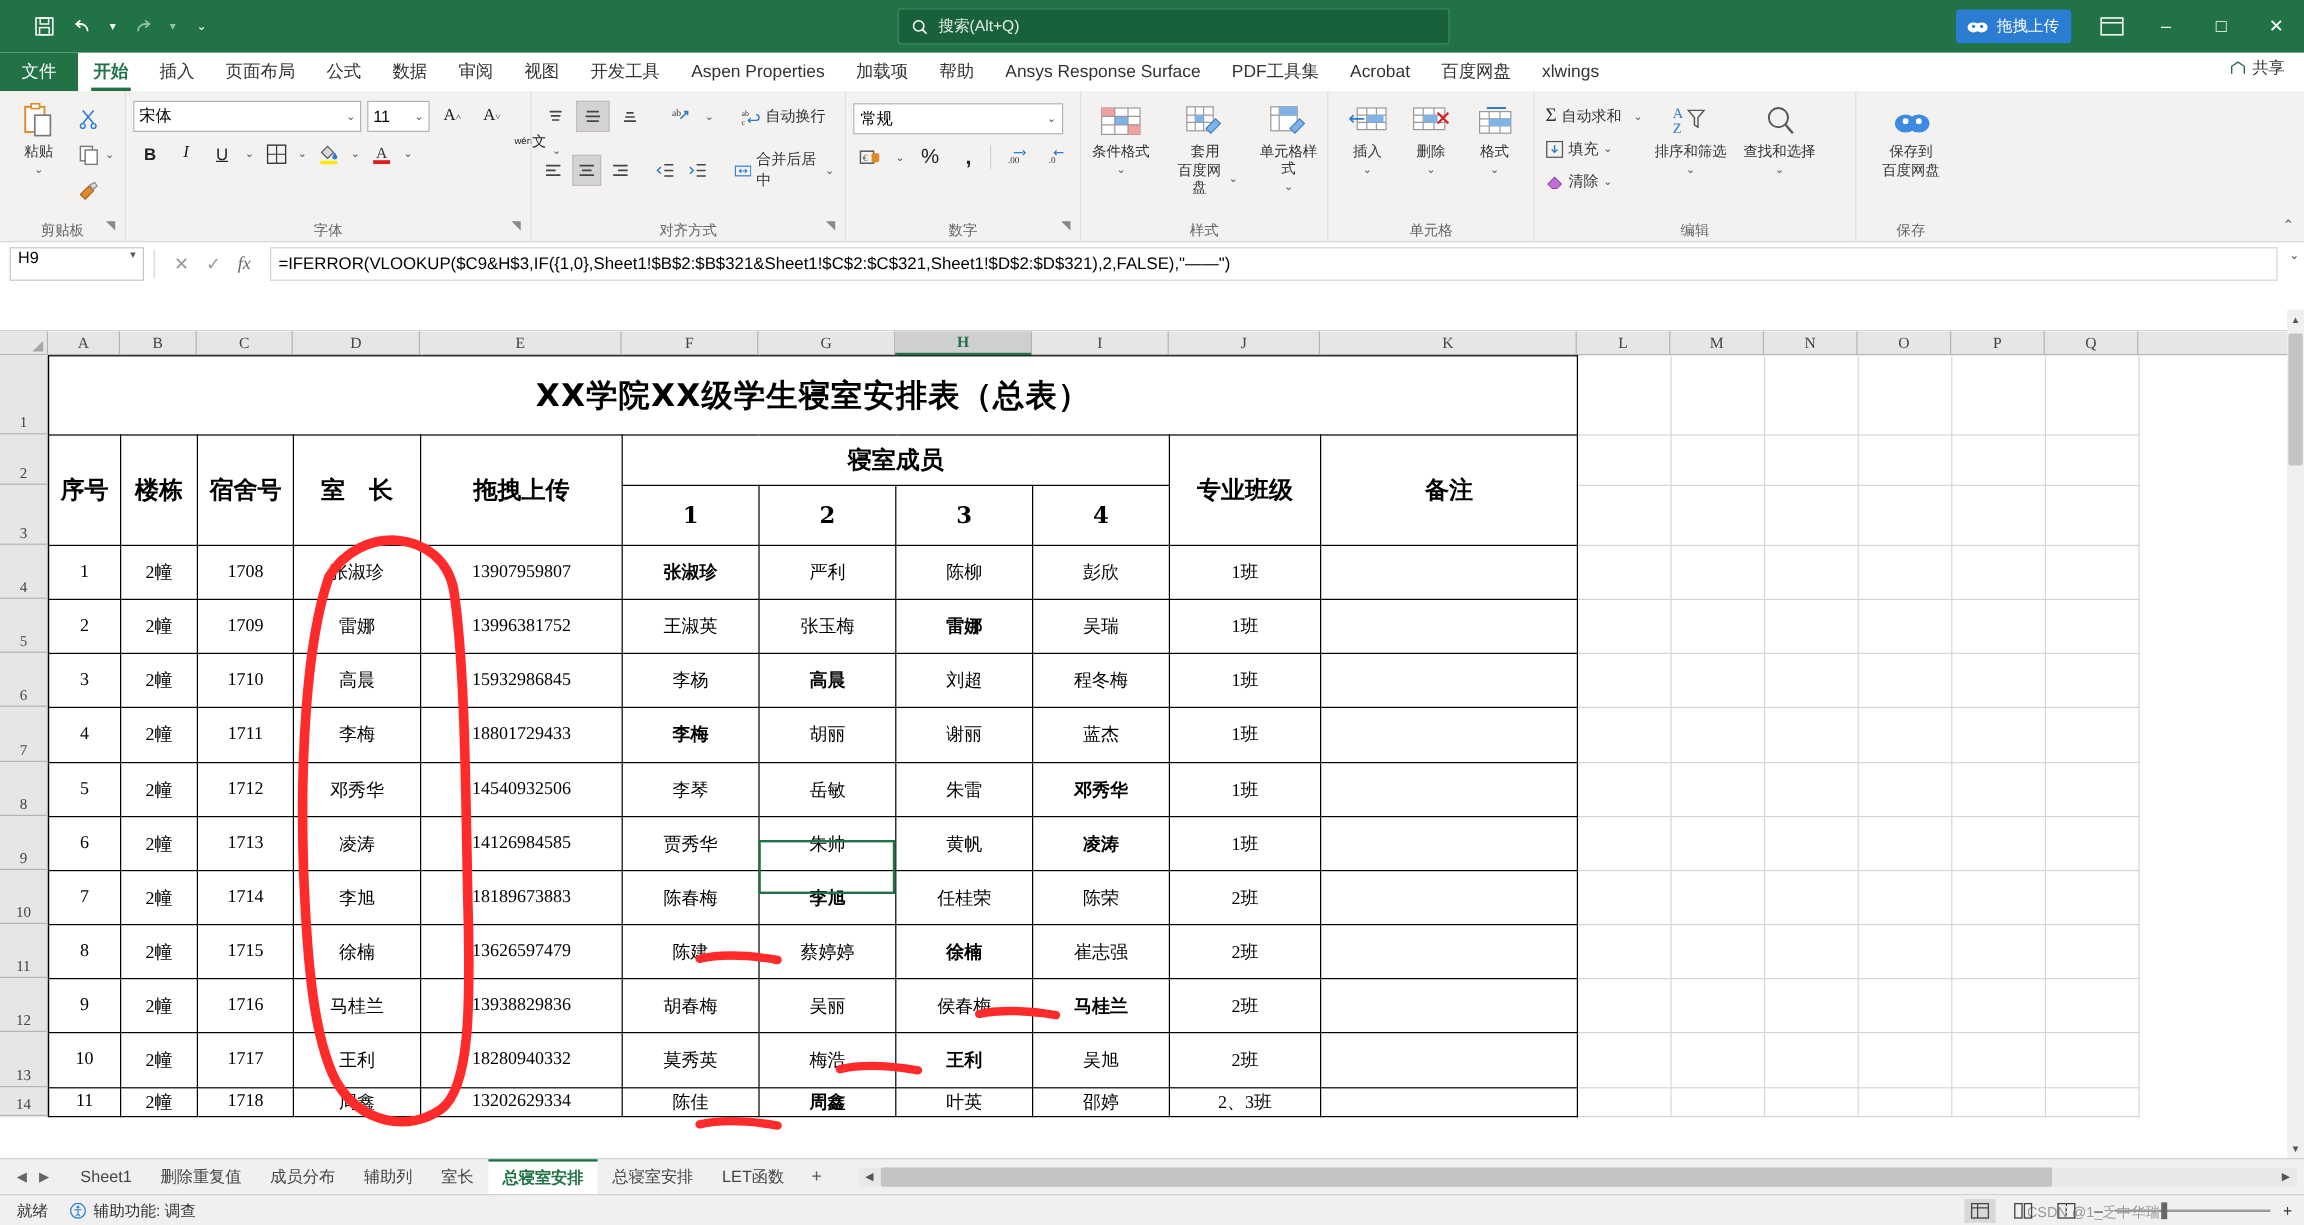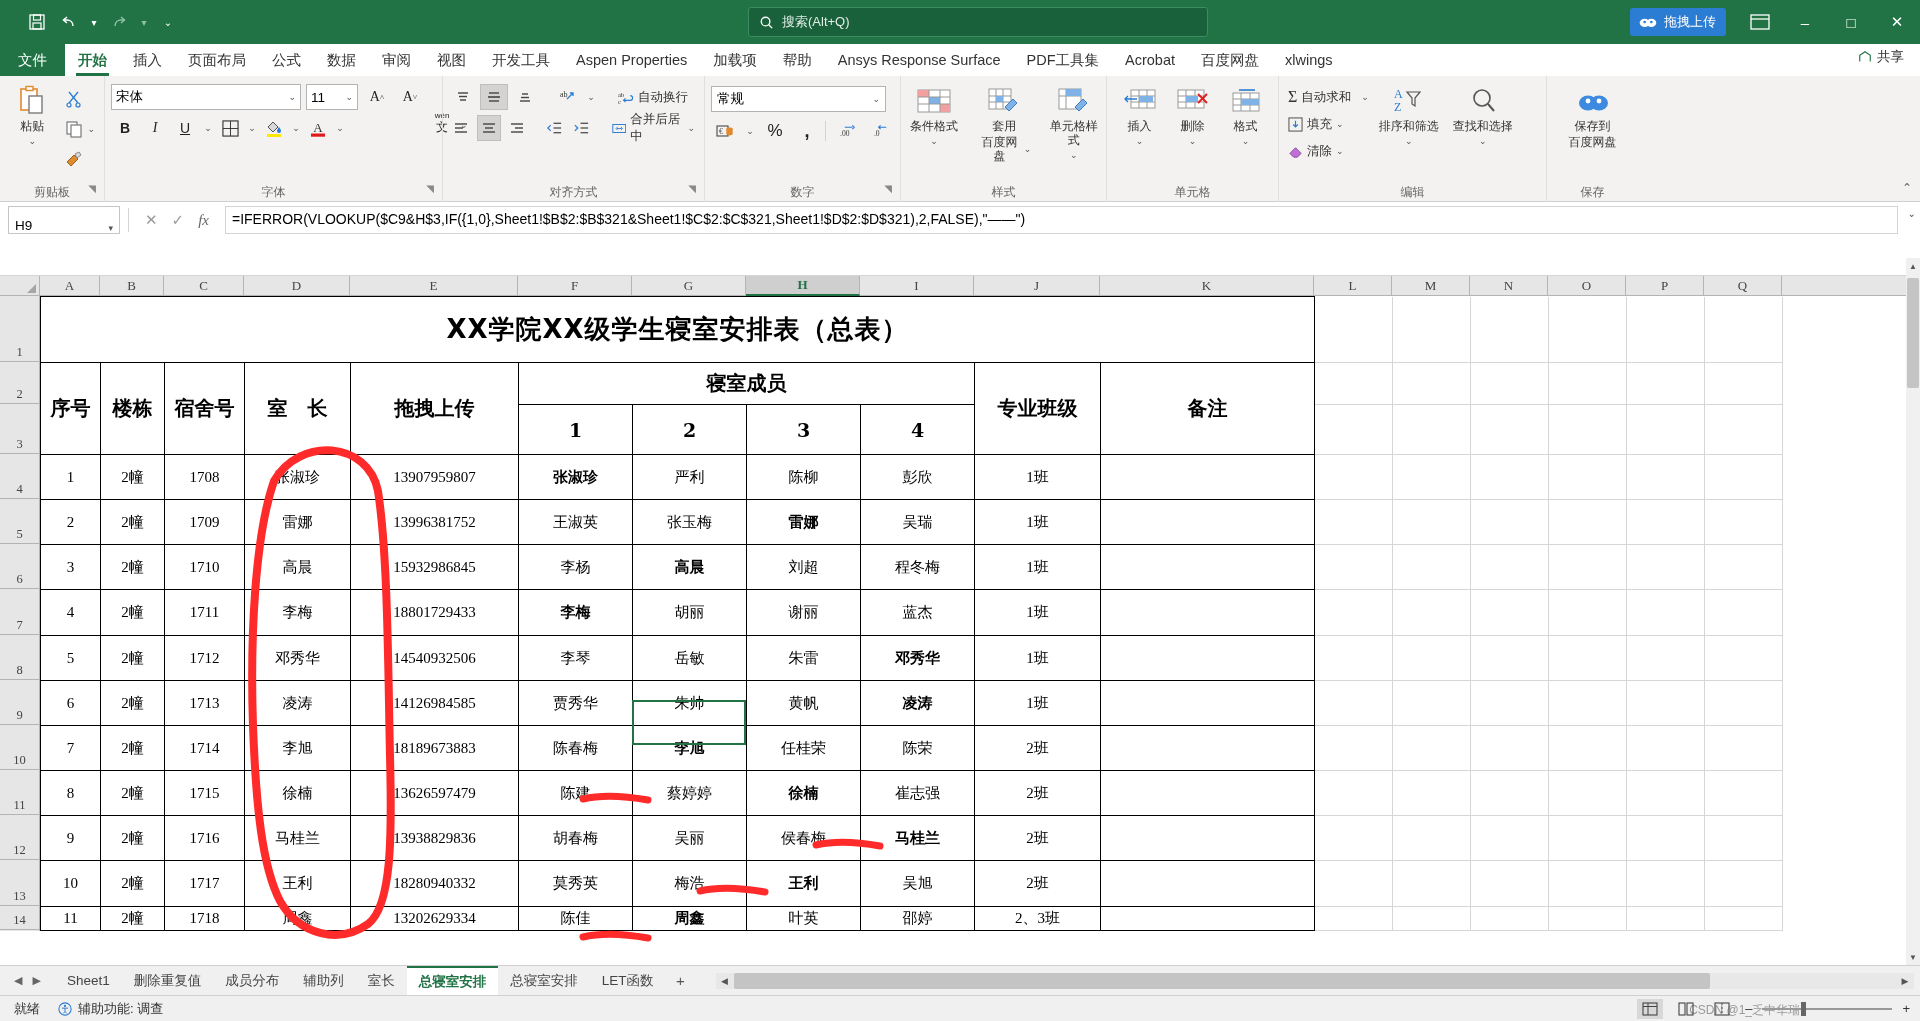--- a/index.html
+++ b/index.html
@@ -54,21 +54,21 @@
               display:flex; align-items:center; padding:0 4px; justify-content:space-between; }
   .numfmt { width:175px; height:26px; border:1px solid #b5b3b1; background:#fff; font-size:13.5px;
             display:flex; align-items:center; padding:0 5px; justify-content:space-between; }
   .ftbtn { width:28px; height:26px; display:flex; align-items:center; justify-content:center; font-size:14px; color:#222; }
   .ftbtn.sel { background:#d5d3d1; border:1px solid #c0bebc; }
   .ribbon-collapse { position:absolute; right:8px; bottom:6px; font-size:12px; color:#666; }
 
   
   .fbar { height:74px; background:#fff; border-bottom:1px solid #d4d4d4; display:flex; align-items:flex-start; flex:0 0 74px; position:relative; }
   .namebox { width:112px; height:28px; margin:4px 0 0 8px; border:1px solid #c6c6c6; background:#fff;
-             display:flex; align-items:flex-end; justify-content:space-between; padding:0 6px; font-size:13.5px; }
+             display:flex; align-items:flex-start; justify-content:space-between; padding:0 6px; font-size:13.5px; }
   .fb-sep { width:1px; height:24px; background:#d4d4d4; margin:6px 8px 0; }
   .fb-icons { display:flex; align-items:center; gap:14px; height:28px; margin-top:4px; padding:0 8px; font-size:15px; }
   .fb-input { flex:1; margin:4px 22px 0 8px; min-height:28px; border:1px solid #d4d4d4; border-left:1px solid #d4d4d4;
               background:#fff; font-size:14px; color:#000; padding:4px 6px; font-family:"Liberation Sans",sans-serif; }
   .fb-expand { position:absolute; right:4px; top:6px; font-size:10px; color:#555; }
 
   
   .gridwrap { flex:1; position:relative; background:#fff; overflow:hidden; }
   table.grid { border-collapse:collapse; table-layout:fixed; }
   .colhdr { height:20px; background:#e6e6e6; display:flex; border-bottom:1px solid #b4b4b4; font-size:13px; color:#333; }
@@ -289,33 +289,33 @@
           <div class="ftbtn" style="width:26px">
             <svg width="18" height="18" viewBox="0 0 18 18">
                   <text x="9" y="13" font-size="13" text-anchor="middle" fill="#333" font-family="Liberation Serif">A</text>
                   <rect x="2" y="14.5" width="14" height="3.2" fill="#e01b1b"></rect>
                 </svg>
           </div>
           <div class="caret" style="width:14px;text-align:center">⌄</div>
         </div>
       </div>
       <div class="col" style="padding-top:32px;align-items:center;width:44px">
-        <div class="ftbtn" style="flex-direction:column;height:auto;font-size:9px;line-height:1.1">
+        <div class="ftbtn" style="flex-direction:row;height:auto;font-size:9px;line-height:1.1">
           <span style="font-size:8px">wén</span>
               <span style="font-size:12px">文</span>
         </div>
       </div>
       <div class="caret" style="padding-top:40px">⌄</div>
       </div>
       <div class="rgroup-name"><span>字体</span><span class="dlg">◥</span></div>
     </div>
 
     <div class="rgroup" style="width:262px">
       <div class="rgroup-body">
-          <div class="col" style="gap:5px;padding-top:4px">
+          <div class="col" style="gap:19px;padding-top:4px">
         <div class="row" style="gap:3px">
           <div class="ftbtn">
                 <svg width="16" height="16" viewBox="0 0 16 16">
                   <line x1="3" y1="4" x2="13" y2="4" stroke="#444" stroke-width="1.4"></line>
                   <line x1="4" y1="7.5" x2="12" y2="7.5" stroke="#444" stroke-width="1.4"></line>
                   <line x1="5" y1="11" x2="11" y2="11" stroke="#444" stroke-width="1.4"></line>
                 </svg>
               </div>
           <div class="ftbtn sel">
                 <svg width="16" height="16" viewBox="0 0 16 16">

